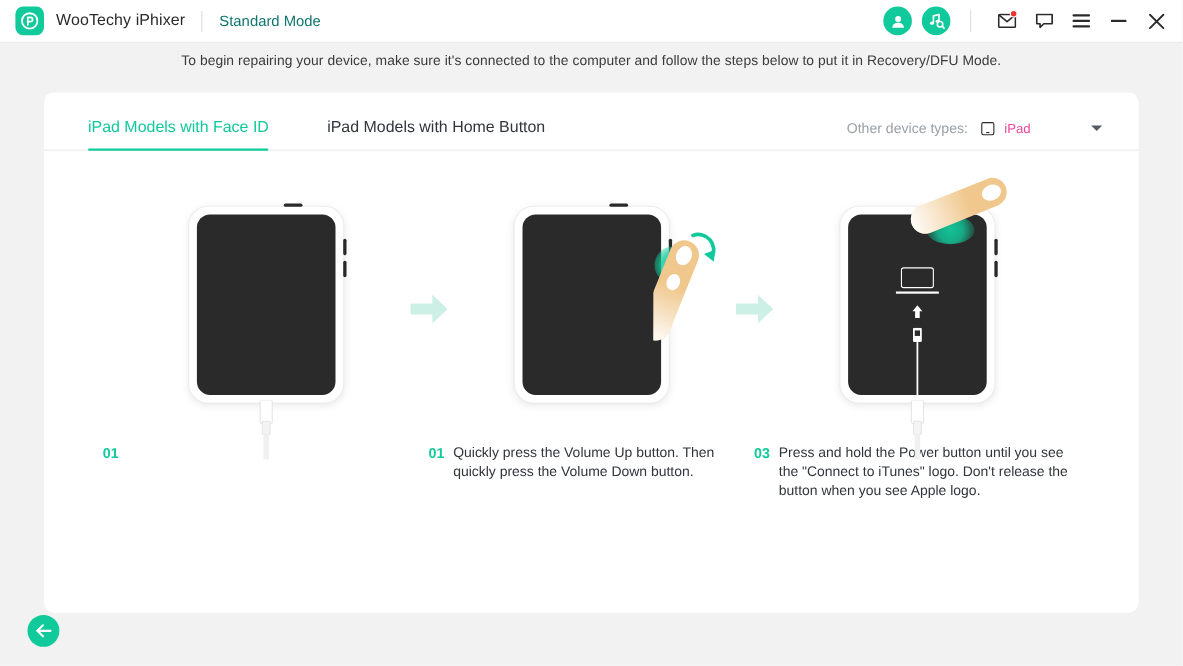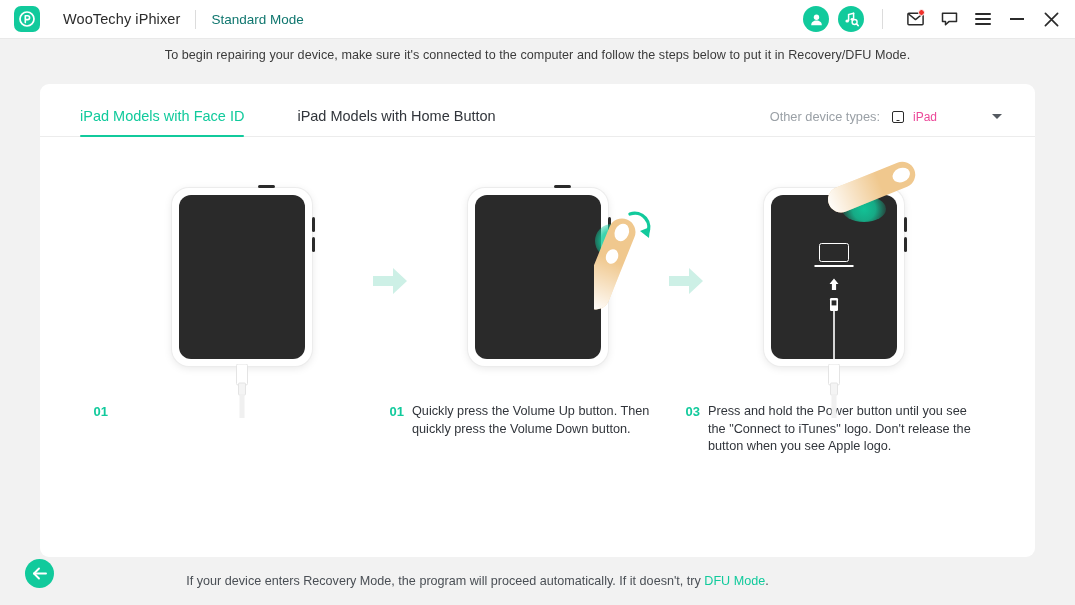--- a/index.html
+++ b/index.html
@@ -12,21 +12,21 @@
 
   
   .titlebar {
     height: 39px;
     background: #ffffff;
     display: flex;
     align-items: center;
     padding: 0 9px 0 14px;
     border-bottom: 1px solid #e9e9e9;
   }
-  .brand { display: flex; align-items: center; gap: 12px; }
+  .brand { display: flex; align-items: center; }
   .logo {
     width: 26px; height: 26px; border-radius: 7px;
     background: #11ca9c;
     display: flex; align-items: center; justify-content: center;
     flex: none;
   }
   .logo svg { display: block; }
   .app-title {
     font-size: 14.5px; color: #2b2b2b; margin-left: 11px;
     letter-spacing: .1px; white-space: nowrap;
@@ -428,16 +428,13 @@
   </div>
 </div>
 
 <div class="footer">
   <div class="back-btn">
     <svg width="17" height="15" viewBox="0 0 17 15">
       <path d="M15 7.5 H3" stroke="#ffffff" stroke-width="1.9" stroke-linecap="round"></path>
       <path d="M8 2.5 L3 7.5 L8 12.5" fill="none" stroke="#ffffff" stroke-width="1.9" stroke-linecap="round" stroke-linejoin="round"></path>
     </svg>
   </div>
-  <div class="footer-text">
-    <span>If your device enters Recovery Mode, the program will proceed automatically. If it doesn't, try </span><span class="footer-link">DFU Mode</span><span>.</span>
-  </div>
 </div>
 
 </body></html>

